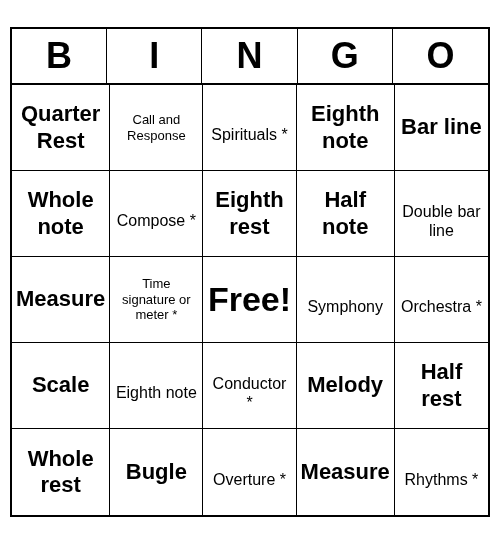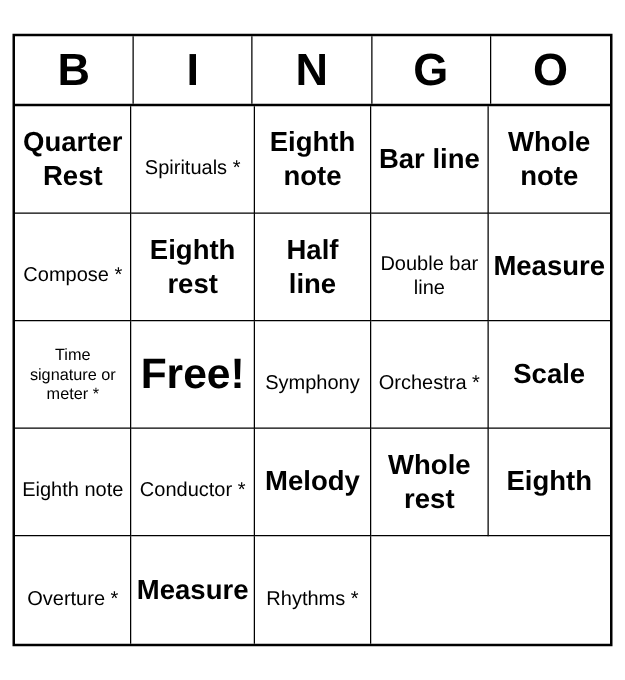--- a/index.html
+++ b/index.html
@@ -81,39 +81,42 @@
       <div class="bingo-header-cell">I</div>
       <div class="bingo-header-cell">N</div>
       <div class="bingo-header-cell">G</div>
       <div class="bingo-header-cell">O</div>
     </div>
   <div class="bingo-grid">
   <div class="bingo-cell">
         <span class="cell-text size-large">Quarter Rest</span>
       </div>
       <div class="bingo-cell">
+        <span class="cell-text size-small">Call and Response</span>
+      </div>
+      <div class="bingo-cell">
         <span class="cell-text size-medium">Spirituals *</span>
       </div>
       <div class="bingo-cell">
         <span class="cell-text size-large">Eighth note</span>
       </div>
       <div class="bingo-cell">
         <span class="cell-text size-large">Bar line</span>
       </div>
       <div class="bingo-cell">
         <span class="cell-text size-large">Whole note</span>
       </div>
       <div class="bingo-cell">
         <span class="cell-text size-medium">Compose *</span>
       </div>
       <div class="bingo-cell">
         <span class="cell-text size-large">Eighth rest</span>
       </div>
       <div class="bingo-cell">
-        <span class="cell-text size-large">Half line</span>
+        <span class="cell-text size-large">Half note</span>
       </div>
       <div class="bingo-cell">
         <span class="cell-text size-medium">Double bar line</span>
       </div>
       <div class="bingo-cell">
         <span class="cell-text size-large">Measure</span>
       </div>
       <div class="bingo-cell">
         <span class="cell-text size-small">Time signature or meter *</span>
       </div>
@@ -132,24 +135,27 @@
       <div class="bingo-cell">
         <span class="cell-text size-medium">Eighth note</span>
       </div>
       <div class="bingo-cell">
         <span class="cell-text size-medium">Conductor *</span>
       </div>
       <div class="bingo-cell">
         <span class="cell-text size-large">Melody</span>
       </div>
       <div class="bingo-cell">
+        <span class="cell-text size-large">Half rest</span>
+      </div>
+      <div class="bingo-cell">
         <span class="cell-text size-large">Whole rest</span>
       </div>
       <div class="bingo-cell">
-        <span class="cell-text size-large">Eighth</span>
+        <span class="cell-text size-large">Bugle</span>
       </div>
       <div class="bingo-cell">
         <span class="cell-text size-medium">Overture *</span>
       </div>
       <div class="bingo-cell">
         <span class="cell-text size-large">Measure</span>
       </div>
       <div class="bingo-cell">
         <span class="cell-text size-medium">Rhythms *</span>
       </div>

